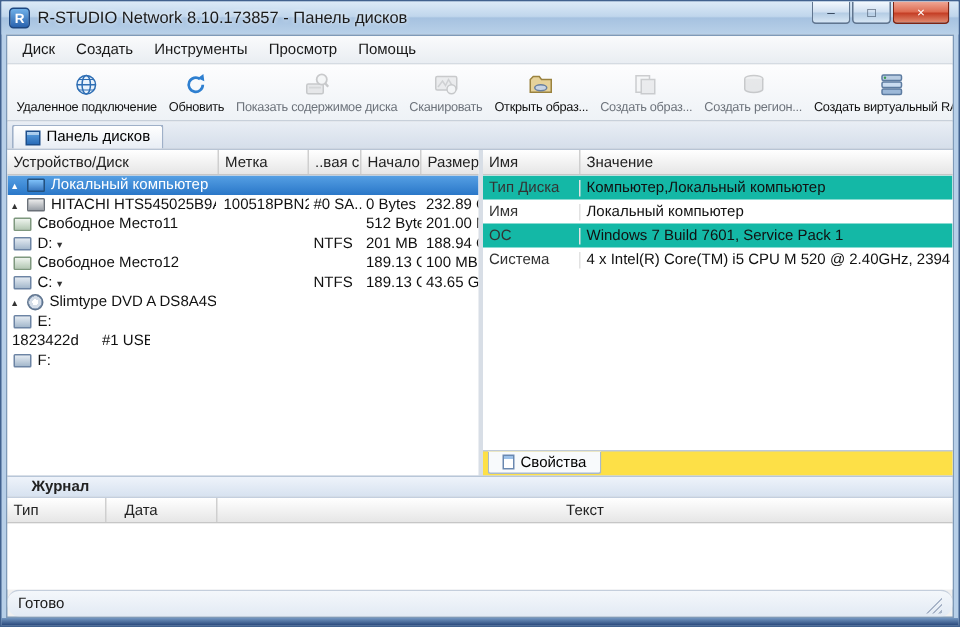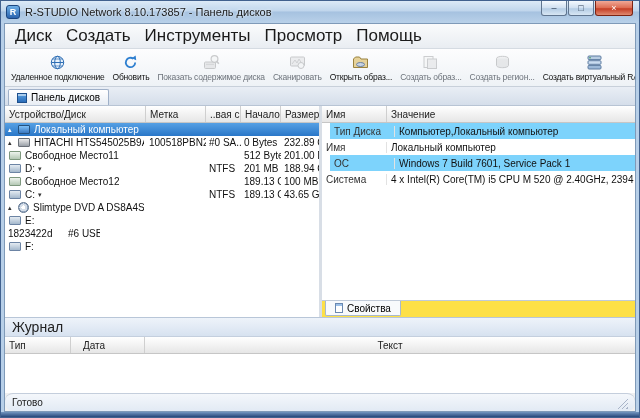--- a/index.html
+++ b/index.html
@@ -19,21 +19,21 @@
   .wbtn.close { width:38px; color:#fff; background:linear-gradient(#f0a896,#dd6a50 50%,#c43d24 55%,#e08a70); border-color:#7c2413; }
 
   
   .frame { flex:1 1 auto; min-height:0; padding:0 3px; display:flex; }
   .client { flex:1; min-width:0; background:#f0f0f0; border:1px solid #7f9ab8; display:flex; flex-direction:column; }
   .bottom-edge { flex:0 0 5px; background:linear-gradient(#7396c0,#27477a); }
 
   
   .menubar { flex:0 0 19px; background:linear-gradient(#fafbfc,#e9edf2); border-bottom:1px solid #d5dbe2;
     display:flex; align-items:center; padding:0 3px; }
-  .mitem { font-size:17px; padding:2px 7px; color:#1a1a1a; white-space:nowrap; }
+  .mitem { font-size:10px; padding:2px 7px; color:#1a1a1a; white-space:nowrap; }
 
   
   .toolbar { flex:0 0 38px; background:linear-gradient(#fdfdfe,#eef2f6); border-bottom:1px solid #c8d0da;
     display:flex; align-items:stretch; padding:1px 2px; overflow:hidden; }
   .tbtn { display:flex; flex-direction:column; align-items:center; justify-content:center; gap:1px; padding:1px 4px; }
   .tbtn .tlabel { font-size:8.5px; letter-spacing:-0.2px; white-space:nowrap; color:#111; }
   .tbtn.disabled svg { opacity:.45; filter:grayscale(70%); }
   .tbtn.disabled .tlabel { color:#6d737b; }
 
   
@@ -74,32 +74,32 @@
   .nicon.dvd { width:11px; height:11px; flex:0 0 11px; border-radius:50%; border:1px solid #5f748e;
     background:radial-gradient(circle at 50% 50%, #fff 0 2px, #d4dde8 2px 4px, #94a8c2 4px); }
   .nicon.card { background:linear-gradient(#f2e8d2,#cfae6e); border:1px solid #8a6a30; }
   .trow.sel { background:linear-gradient(#56a0e4,#2a77c8); color:#fff; }
   .trow.sel .exp, .trow.sel .dd { color:#fff; }
 
   
   .pn { flex:0 0 65px; } .pv { flex:1; }
   .pbody { flex:1; background:#fff; overflow:hidden; }
   .prow { display:flex; height:16px; align-items:center; font-size:10px; }
-  .prow.alt { background:#7dd3fc;margin-left:8px; }
+  .prow.alt { background:#14b8a6; }
   .pname { flex:0 0 65px; padding:0 4px; color:#333; border-right:1px solid #e2e2e2; white-space:nowrap; overflow:hidden; }
   .pvalue { flex:1; padding:0 4px; color:#111; white-space:nowrap; overflow:hidden; }
   .ptabs { flex:0 0 17px; background:#fde047; border-top:1px solid #c0cad8; display:flex; padding:0 3px; align-items:flex-start; }
   .ptab { height:15px; display:flex; align-items:center; gap:4px; padding:0 9px; font-size:10px;
     background:#f8fafc; border:1px solid #a8b8cc; border-top:none; border-radius:0 0 2px 2px; }
   .pticon { width:8px; height:10px; background:#fff; border:1px solid #6a88b0; box-shadow:inset 0 2px 0 #9cc0e8; }
 
   
   .journal { flex:0 0 76px; display:flex; flex-direction:column; }
   .jtitle { flex:0 0 15px; background:linear-gradient(#eef3fa,#d7e2f0); border-top:1px solid #b8c6d8;
-    border-bottom:1px solid #c4cfde; font-size:14px; color:#222; padding:1px 7px; }
+    border-bottom:1px solid #c4cfde; font-size:10px; color:#222; padding:1px 16px;font-weight:bold; }
   .j1 { flex:0 0 66px; } .j2 { flex:0 0 66px;margin-left:8px; } .j3 { flex:0 0 68px; } .j4 { flex:1; }
   .jbody { flex:1; background:#fff; }
 
   
   .statusbar { flex:0 0 18px; background:linear-gradient(#f4f7fb,#e2eaf4); border-top:1px solid #c4cedc;
     display:flex; align-items:center; padding:0 7px; font-size:10px; color:#1a1a1a;border-radius:8px; }
   .statusbar .spacer { flex:1; }
   .grip { width:12px; height:12px;
     background:linear-gradient(135deg, transparent 0 55%, #a8b4c8 55% 62%, transparent 62% 72%, #a8b4c8 72% 79%, transparent 79% 89%, #a8b4c8 89% 96%, transparent 96%); }
 
@@ -305,21 +305,21 @@
                 <span class="nlabel">E:</span>
               </div>
               <div class="cell cmet"></div>
               <div class="cell cfs"></div>
               <div class="cell cst"></div>
               <div class="cell csz"></div>
             </div>
 
             <div class="trow">
               <div class="cell cmet">1823422d</div>
-              <div class="cell cfs">#6 USB</div>
+              <div class="cell cfs">#1 USB</div>
               <div class="cell cst"></div>
               <div class="cell csz"></div>
             </div>
 
             <div class="trow">
               <div class="cell cdev ind2">
                 <span class="nicon part"></span>
                 <span class="nlabel">F:</span>
               </div>
               <div class="cell cmet"></div>

